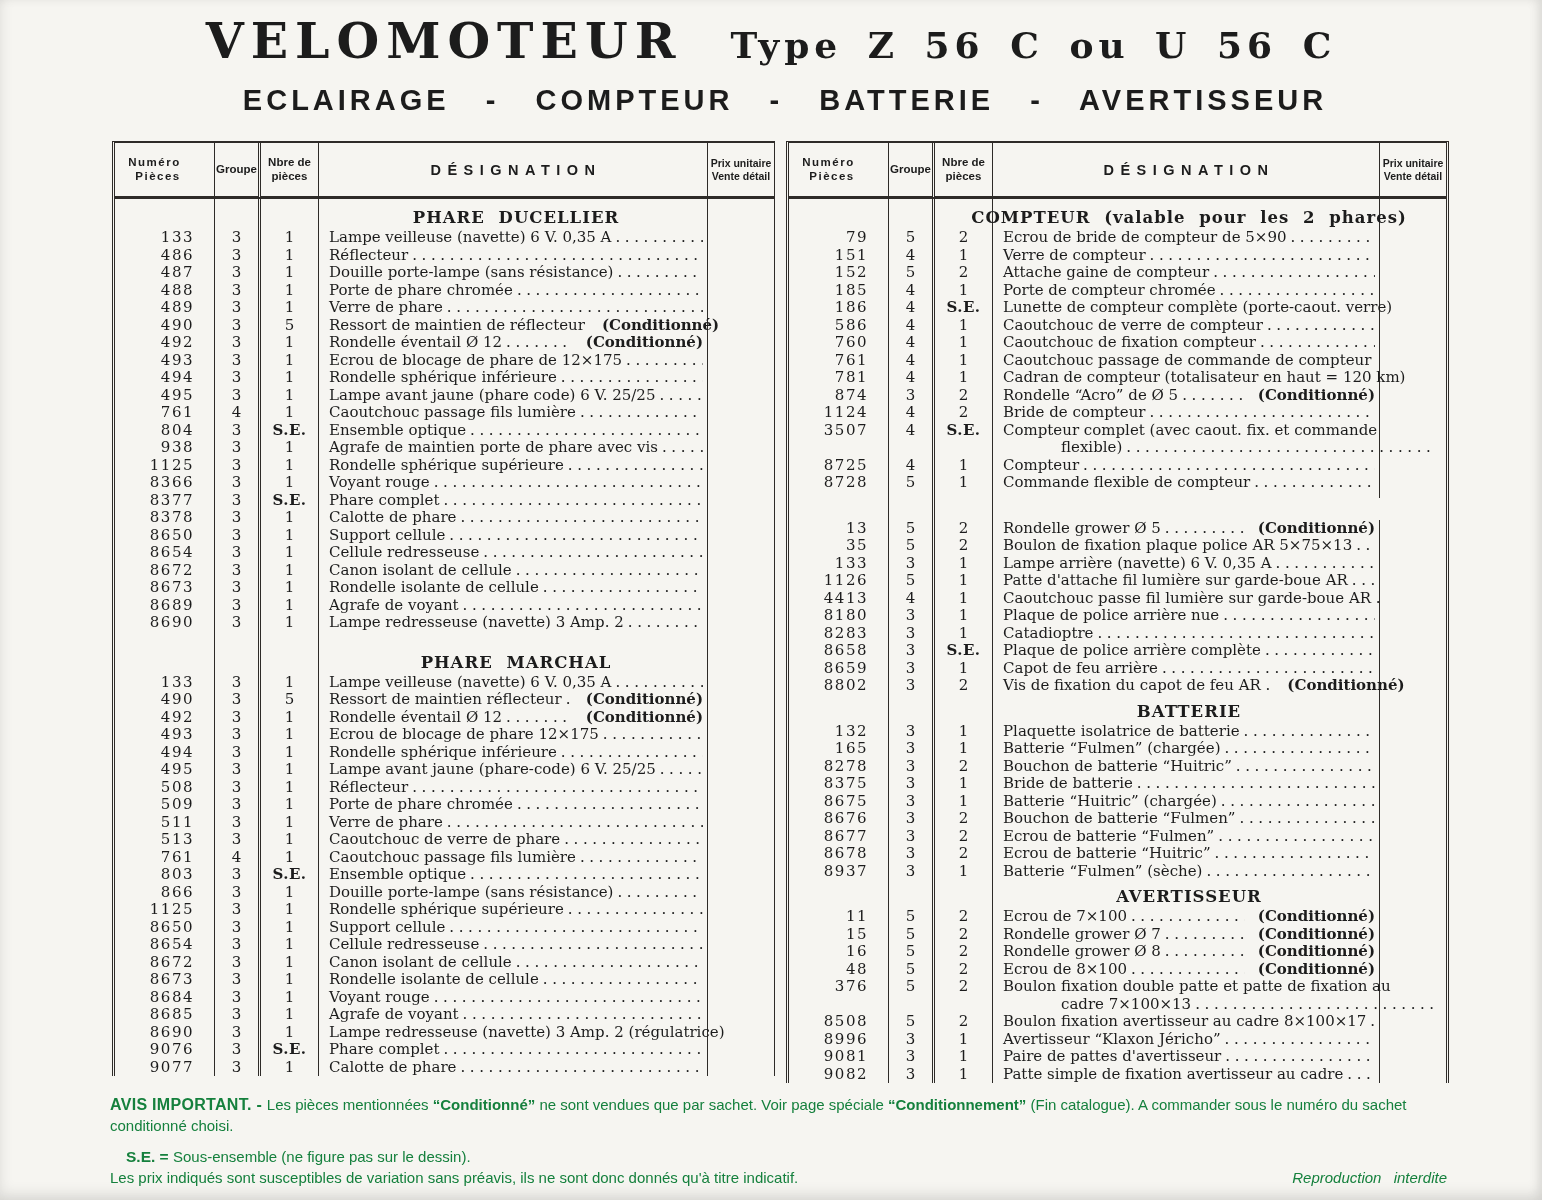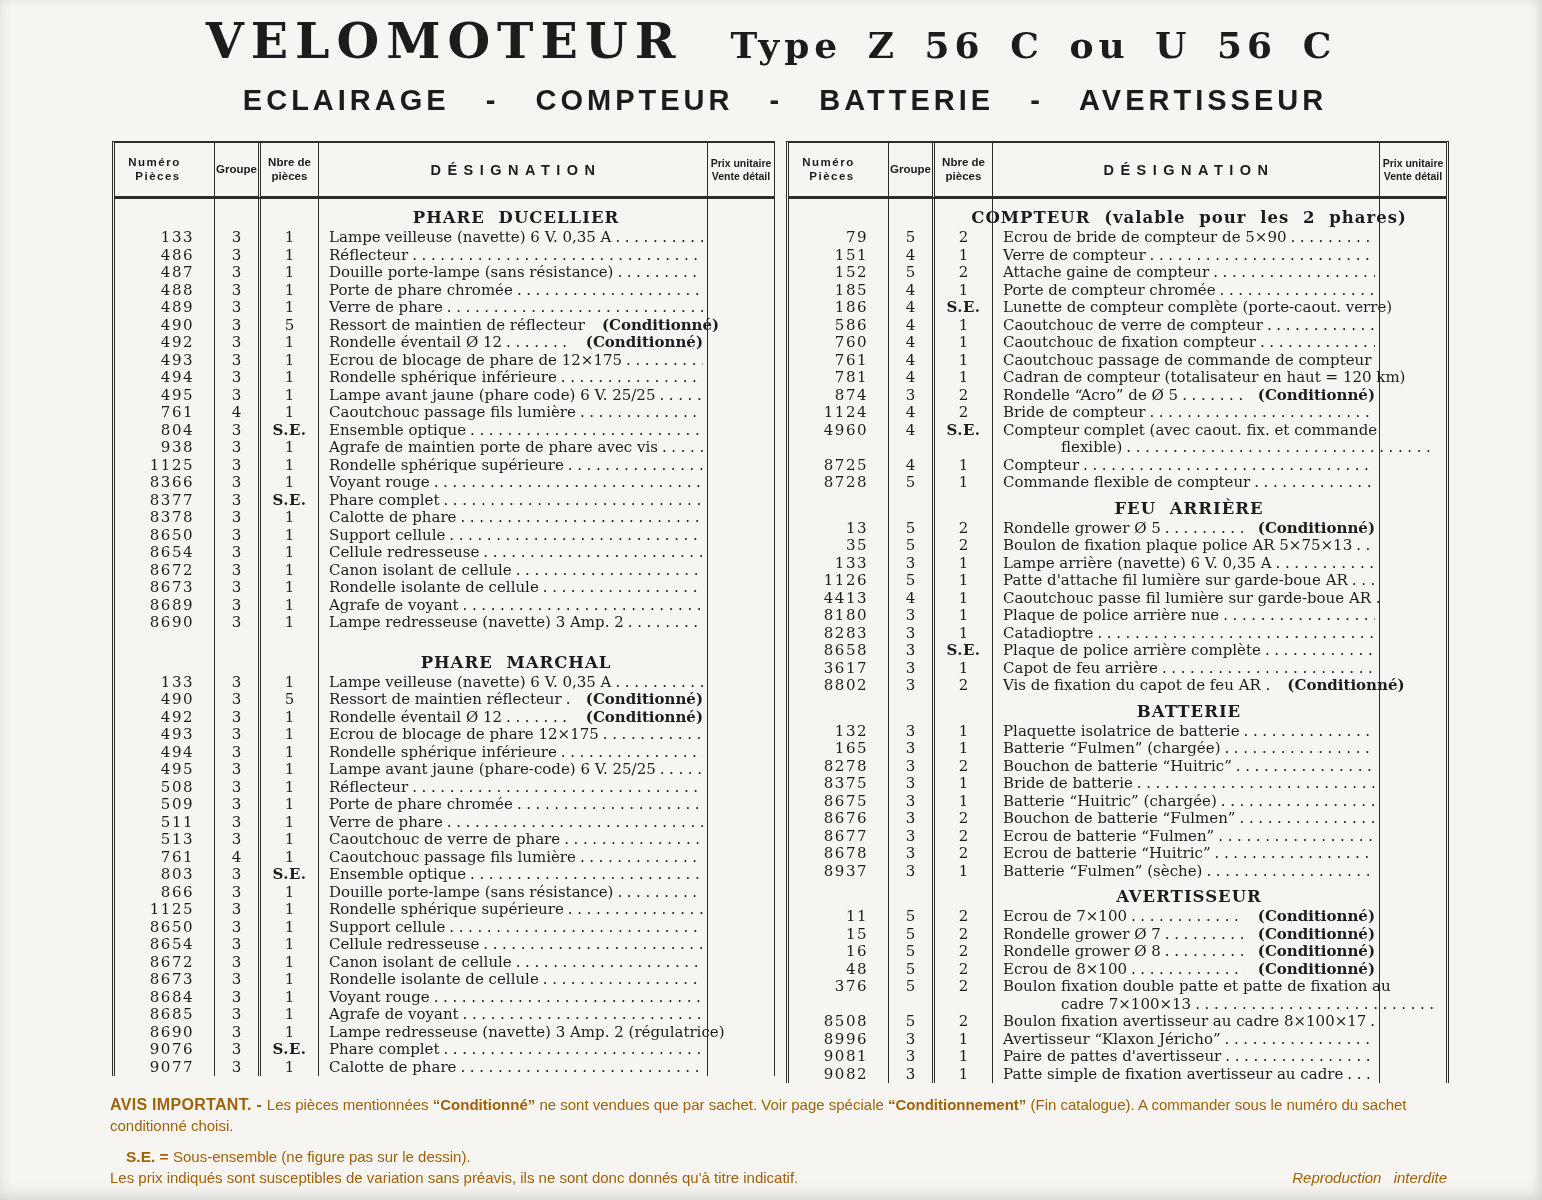--- a/index.html
+++ b/index.html
@@ -55,21 +55,21 @@
   .cond{font-weight:700;white-space:nowrap;margin-left:13px;}
 
   .headr .des{display:flex;align-items:center;justify-content:center;
               font-weight:700;font-size:16.5px;letter-spacing:1px;word-spacing:7px;
               white-space:nowrap;}
   .headr{min-height:22px;}
   .spacer .des,.spacer .c{font-size:1px;}
 
   
   .footer{position:absolute;left:110px;width:1337px;top:1094px;
-          font-family:"Liberation Sans",sans-serif;font-size:15px;line-height:21px;color:#a16207;}
+          font-family:"Liberation Sans",sans-serif;font-size:15px;line-height:21px;color:#15803d;}
   .avis-label{font-weight:700;font-size:16px;letter-spacing:.3px;}
   .avis b{font-weight:700;}
   .se-line{margin-top:10px;}
   .se-label{font-weight:700;font-size:15.5px;}
   .last-line{display:flex;justify-content:space-between;align-items:flex-end;}
   .repro{font-style:italic;word-spacing:8px;}
 </style>
 </head>
 <body>
 
@@ -829,21 +829,21 @@
           <div class="c nbr">2</div>
           <div class="c des">
             <div class="line">
               <div class="t">Bride de compteur</div>
               <div class="dots"></div>
             </div>
           </div>
           <div class="c prix"></div>
         </div>
         <div class="r">
-          <div class="c num">4960</div>
+          <div class="c num">3507</div>
           <div class="c grp">4</div>
           <div class="c nbr se">S.E.</div>
           <div class="c des">
             <div class="line">
               <div class="t">Compteur complet (avec caout. fix. et commande</div>
             </div>
             <div class="line l2">
               <div class="t">flexible)</div>
               <div class="dots"></div>
             </div>
@@ -878,21 +878,20 @@
           <div class="c num"></div>
           <div class="c grp"></div>
           <div class="c nbr"></div>
           <div class="c des"></div>
           <div class="c prix"></div>
         </div>
         <div class="r headr">
           <div class="c num"></div>
           <div class="c grp"></div>
           <div class="c nbr"></div>
-          <div class="c des">FEU ARRIÈRE</div>
           <div class="c prix"></div>
         </div>
         <div class="r">
           <div class="c num">13</div>
           <div class="c grp">5</div>
           <div class="c nbr">2</div>
           <div class="c des">
             <div class="line">
               <div class="t">Rondelle grower Ø 5</div>
               <div class="dots"></div>
@@ -979,21 +978,21 @@
           <div class="c nbr se">S.E.</div>
           <div class="c des">
             <div class="line">
               <div class="t">Plaque de police arrière complète</div>
               <div class="dots"></div>
             </div>
           </div>
           <div class="c prix"></div>
         </div>
         <div class="r">
-          <div class="c num">3617</div>
+          <div class="c num">8659</div>
           <div class="c grp">3</div>
           <div class="c nbr">1</div>
           <div class="c des">
             <div class="line">
               <div class="t">Capot de feu arrière</div>
               <div class="dots"></div>
             </div>
           </div>
           <div class="c prix"></div>
         </div>

